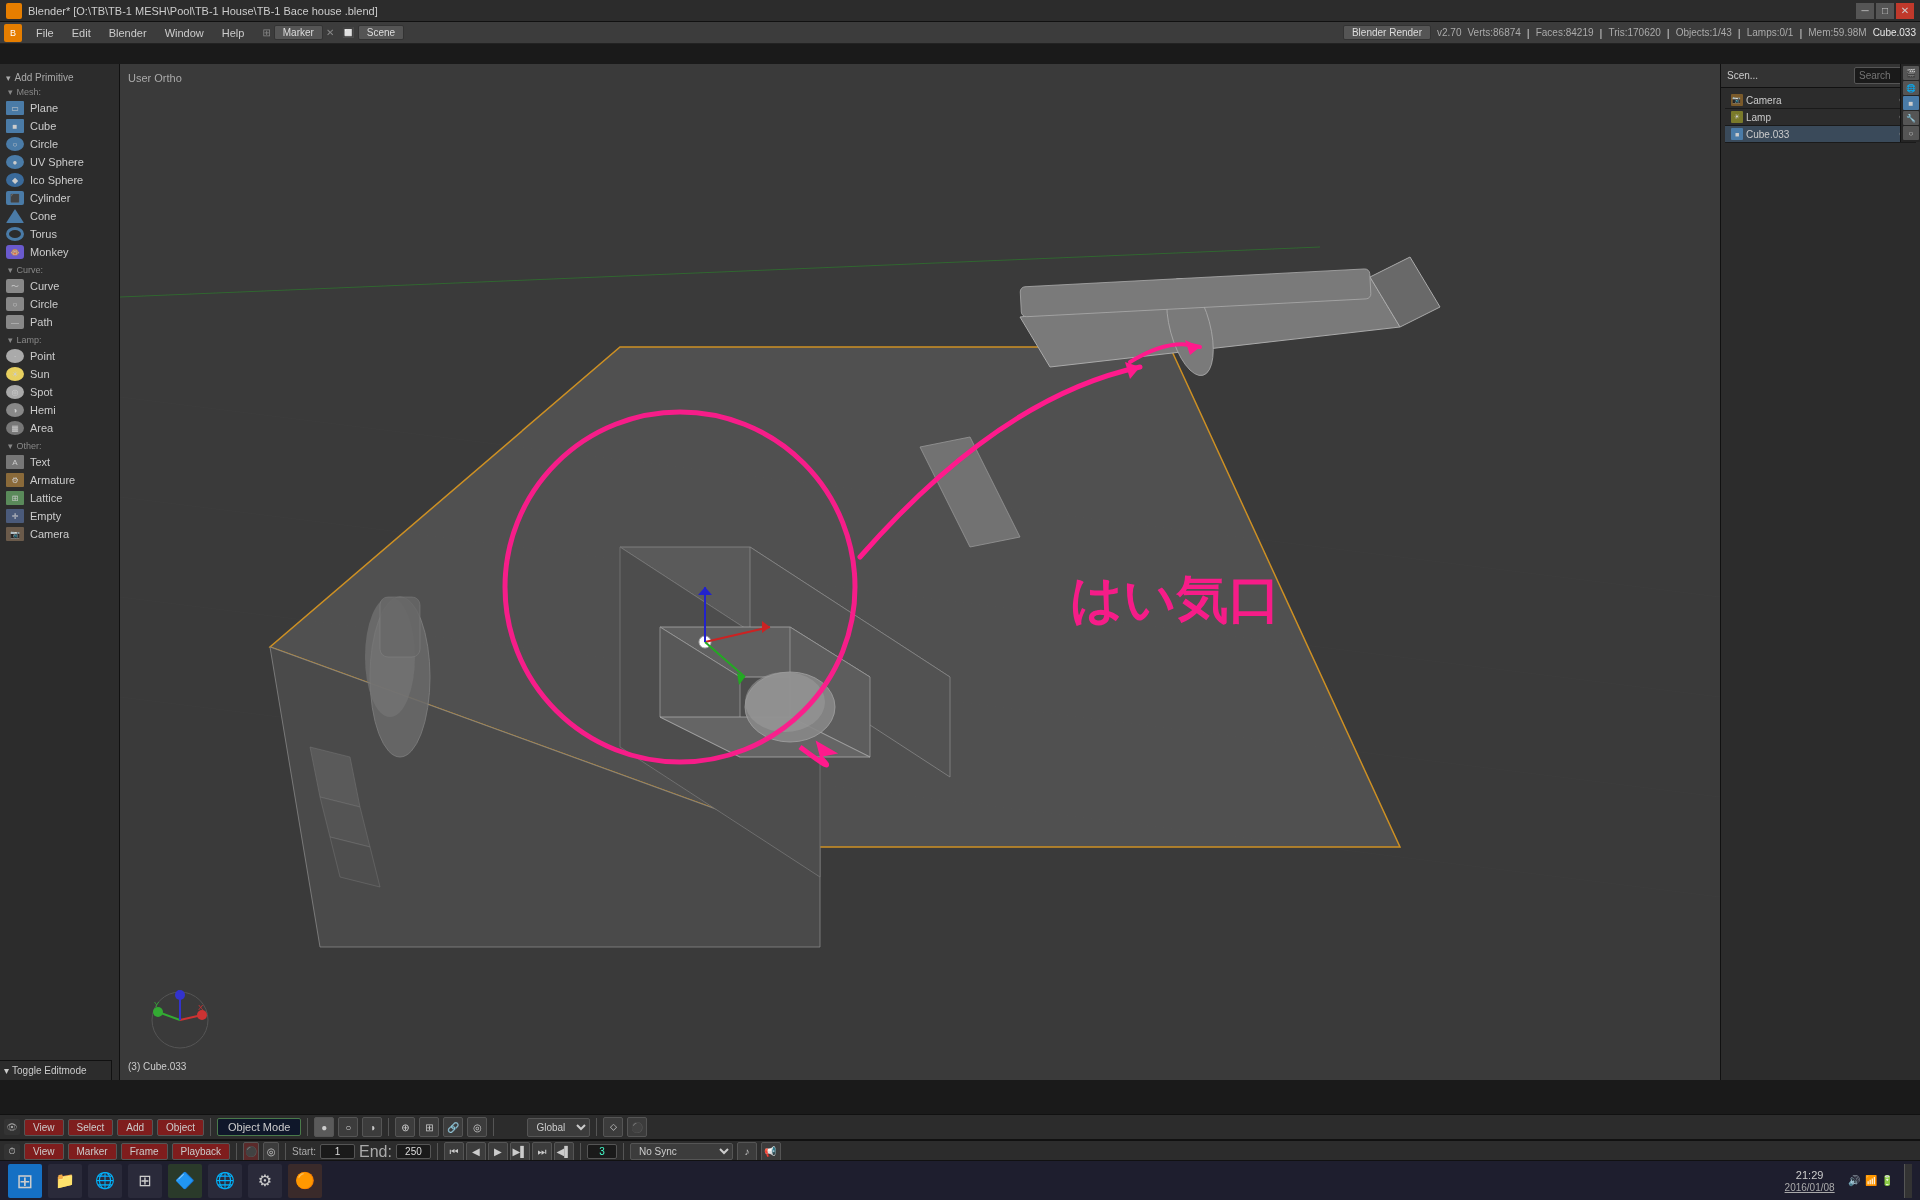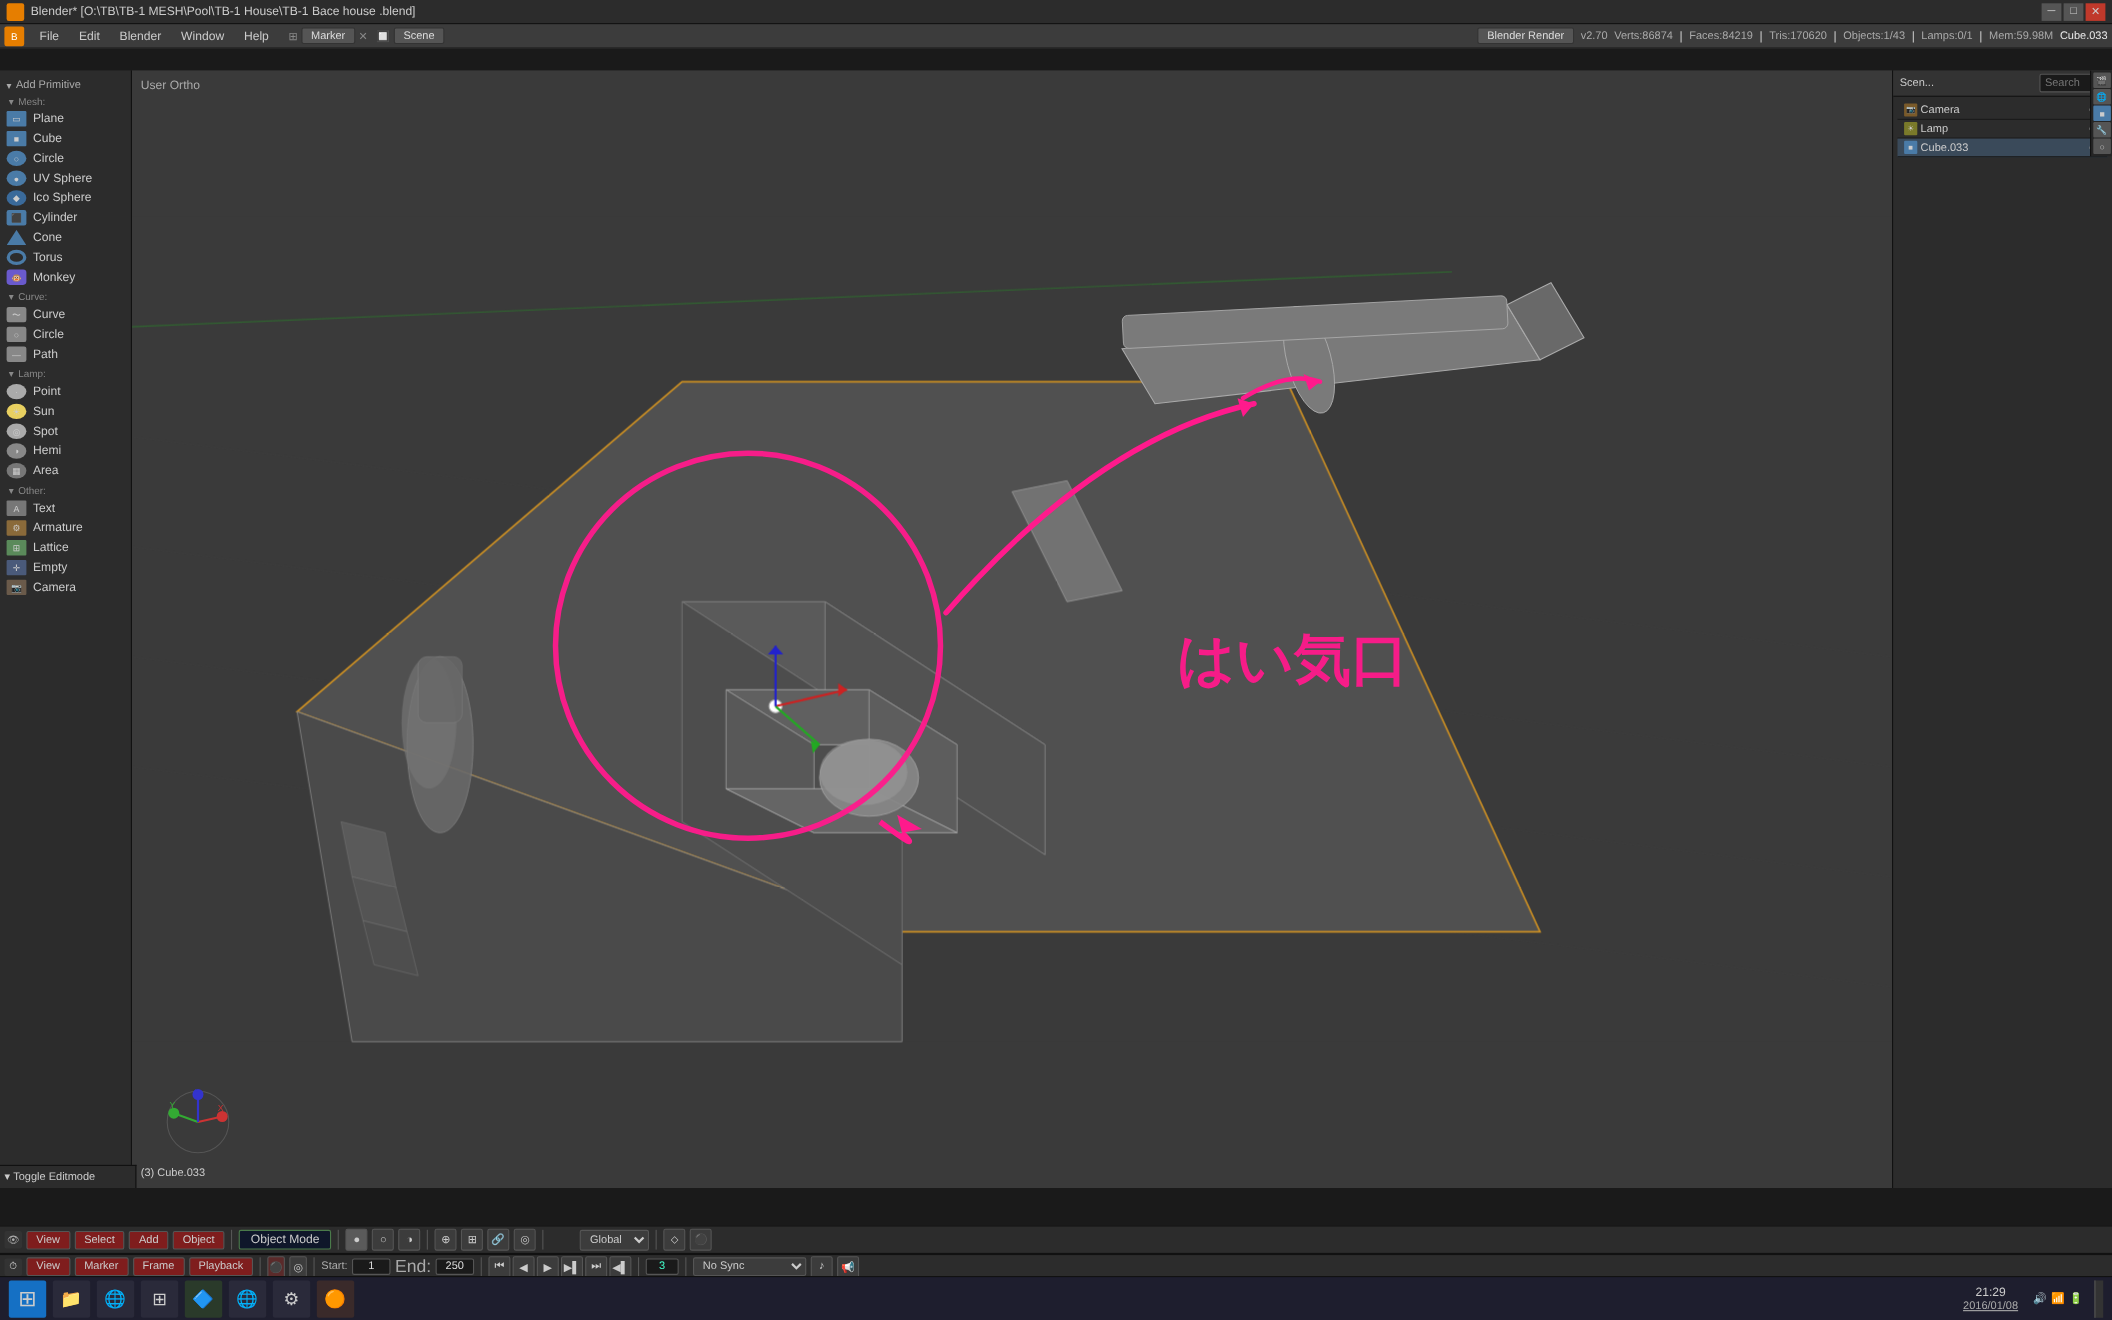--- a/index.html
+++ b/index.html
@@ -140,21 +140,21 @@
     .item-icon.monkey { background: #6a5acd; border-radius: 3px; }
     .item-icon.curve { background: #888; border-radius: 2px; }
     .item-icon.lamp { background: #aaa; border-radius: 50%; }
     .item-icon.other { background: #777; border-radius: 1px; }
 
     
     #toggle-editmode {
       position: absolute;
       bottom: 120px;
       left: 0;
-      width: 124px;
+      width: 112px;
       background: #2c2c2c;
       border-right: 1px solid #111;
       border-top: 1px solid #111;
       padding: 4px;
       z-index: 51;
     }
     .toggle-editmode-btn {
       font-size: 10px;
       color: #ccc;
       cursor: pointer;

